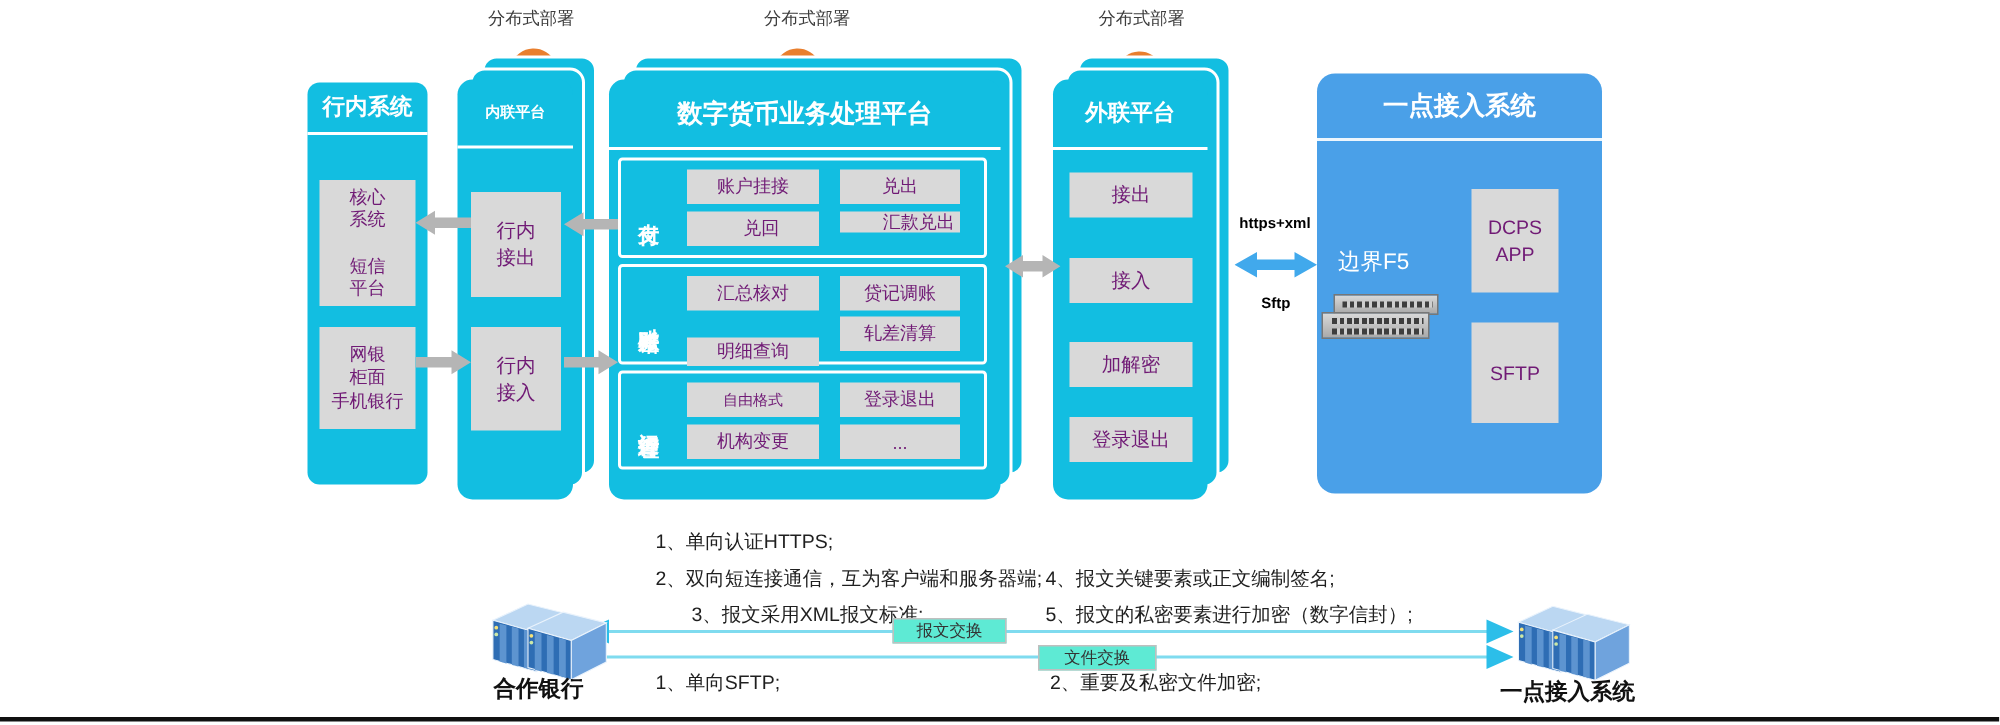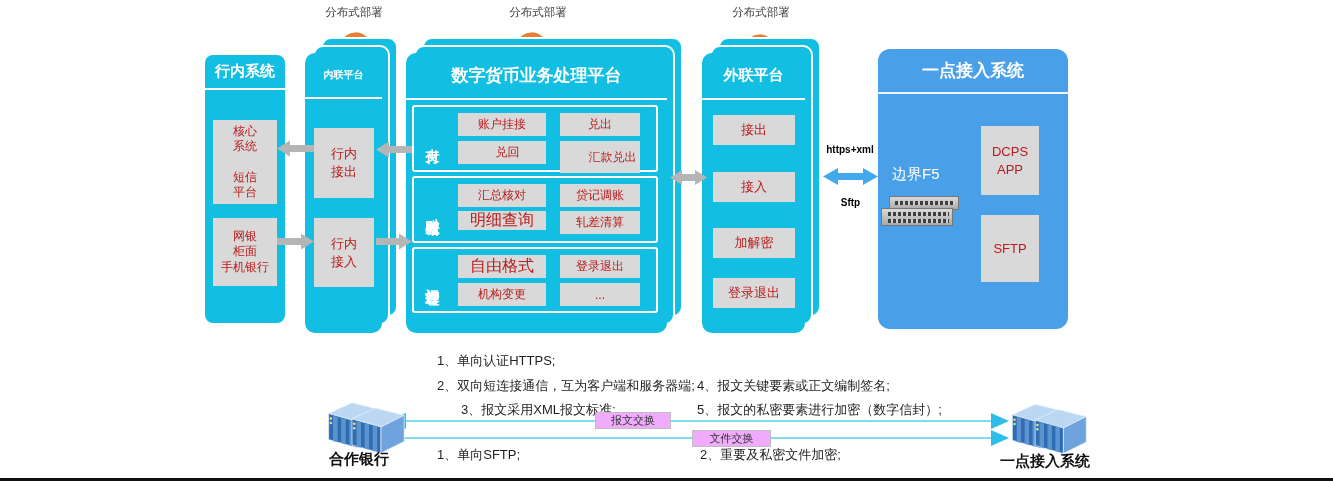--- a/index.html
+++ b/index.html
@@ -5,29 +5,29 @@
   html,body{margin:0;padding:0;background:#fff;}
   #canvas{position:relative;width:1333px;height:483px;background:#fff;overflow:hidden;
           font-family:"Liberation Sans","DejaVu Sans",sans-serif;color:#1f1f1f;}
   .abs{position:absolute;}
   .layer{background:#12BEE1;border:2px solid #fff;border-radius:10px;box-sizing:border-box;}
   .platform{background:#12BEE1;border-radius:10px;}
   .ptitle{position:absolute;left:0;right:0;top:0;display:flex;align-items:center;justify-content:center;
           color:#fff;font-weight:bold;white-space:nowrap;}
   .pdivider{position:absolute;left:0;right:0;height:2px;background:#fff;}
   .graybox{position:absolute;background:#D9D9D9;display:flex;align-items:center;justify-content:center;
-           text-align:center;color:#b91c1c;box-sizing:border-box;}
+           text-align:center;color:#701a75;box-sizing:border-box;}
   .pre{white-space:pre-line;}
   .section{position:absolute;border:2px solid #fff;border-radius:3px;box-sizing:border-box;}
   .vlabel{position:absolute;display:flex;align-items:center;justify-content:center;
           color:#fff;font-weight:bold;font-size:14px;writing-mode:vertical-rl;text-orientation:upright;
           letter-spacing:1px;}
   .deploy{position:absolute;font-size:11.5px;color:#3d3d3d;text-align:center;white-space:nowrap;}
   .note{position:absolute;font-size:13px;color:#1f1f1f;white-space:nowrap;}
-  .tagbox{position:absolute;background:#f0abfc;border:1px solid #BFBFBF;display:flex;align-items:center;
+  .tagbox{position:absolute;background:#5eead4;border:1px solid #BFBFBF;display:flex;align-items:center;
           justify-content:center;font-size:11px;color:#333;box-sizing:border-box;text-align:right;}
   .linklabel{position:absolute;font-weight:bold;font-size:10px;color:#000;text-align:center;white-space:nowrap;}
   .endlabel{position:absolute;font-weight:bold;font-size:15px;color:#111;text-align:center;white-space:nowrap;}
   .switchunit{position:absolute;background:linear-gradient(#D9D9D9,#A9A9A9);border:1px solid #777;box-sizing:border-box;}
   .ports{position:absolute;left:8%;right:5%;height:4px;
          background:repeating-linear-gradient(90deg,#3E3E3E 0 3px,#CFCFCF 3px 5px);}
   .blackline{position:absolute;left:0;width:1333px;height:3px;background:#101010;}
   svg{display:block;}
 </style>
 </head>
@@ -81,32 +81,32 @@
   <div class="abs platform" style="left:406px;top:53px;width:261px;height:280px;">
     <div class="ptitle" style="height:45px;font-size:17px;">数字货币业务处理平台</div>
     <div class="pdivider" style="top:45px;"></div>
   </div>
 
   <div class="section" style="left:412px;top:105px;width:246px;height:67px;"></div>
   <div class="vlabel" style="left:414px;top:106px;width:38px;height:65px;">支付</div>
   <div class="graybox" style="left:458px;top:113px;width:88px;height:23px;font-size:12px;">账户挂接</div>
   <div class="graybox" style="left:560px;top:113px;width:80px;height:23px;font-size:12px;">兑出</div>
   <div class="graybox" style="left:458px;top:141px;width:88px;height:23px;font-size:12px;padding-left:11px;">兑回</div>
-  <div class="graybox" style="left:560px;top:141px;width:80px;height:32px;font-size:12px;padding-left:25px;">汇款兑出</div>
+  <div class="graybox" style="left:560px;top:141px;width:80px;height:14px;font-size:12px;padding-left:25px;">汇款兑出</div>
 
   <div class="section" style="left:412px;top:176px;width:246px;height:67px;"></div>
   <div class="vlabel" style="left:414px;top:177px;width:38px;height:65px;">对账差错</div>
   <div class="graybox" style="left:458px;top:184px;width:88px;height:23px;font-size:12px;">汇总核对</div>
   <div class="graybox" style="left:560px;top:184px;width:80px;height:23px;font-size:12px;">贷记调账</div>
-  <div class="graybox" style="left:458px;top:211px;width:88px;height:19px;font-size:16px;">明细查询</div>
+  <div class="graybox" style="left:458px;top:225px;width:88px;height:19px;font-size:12px;">明细查询</div>
   <div class="graybox" style="left:560px;top:211px;width:80px;height:23px;font-size:12px;">轧差清算</div>
 
   <div class="section" style="left:412px;top:247px;width:246px;height:66px;"></div>
   <div class="vlabel" style="left:414px;top:248px;width:38px;height:64px;">运行管理</div>
-  <div class="graybox" style="left:458px;top:255px;width:88px;height:23px;font-size:16px;">自由格式</div>
+  <div class="graybox" style="left:458px;top:255px;width:88px;height:23px;font-size:10px;">自由格式</div>
   <div class="graybox" style="left:560px;top:255px;width:80px;height:23px;font-size:12px;">登录退出</div>
   <div class="graybox" style="left:458px;top:283px;width:88px;height:23px;font-size:12px;">机构变更</div>
   <div class="graybox" style="left:560px;top:283px;width:80px;height:23px;font-size:12px;">...</div>
 
   <div class="abs layer" style="left:718px;top:37px;width:103px;height:280px;"></div>
   <div class="abs layer" style="left:710px;top:45px;width:103px;height:280px;"></div>
   <div class="abs platform" style="left:702px;top:53px;width:103px;height:280px;">
     <div class="ptitle" style="height:45px;font-size:15px;">外联平台</div>
     <div class="pdivider" style="top:45px;"></div>
     <div class="graybox" style="left:11px;top:62px;width:82px;height:30px;font-size:13px;">接出</div>

